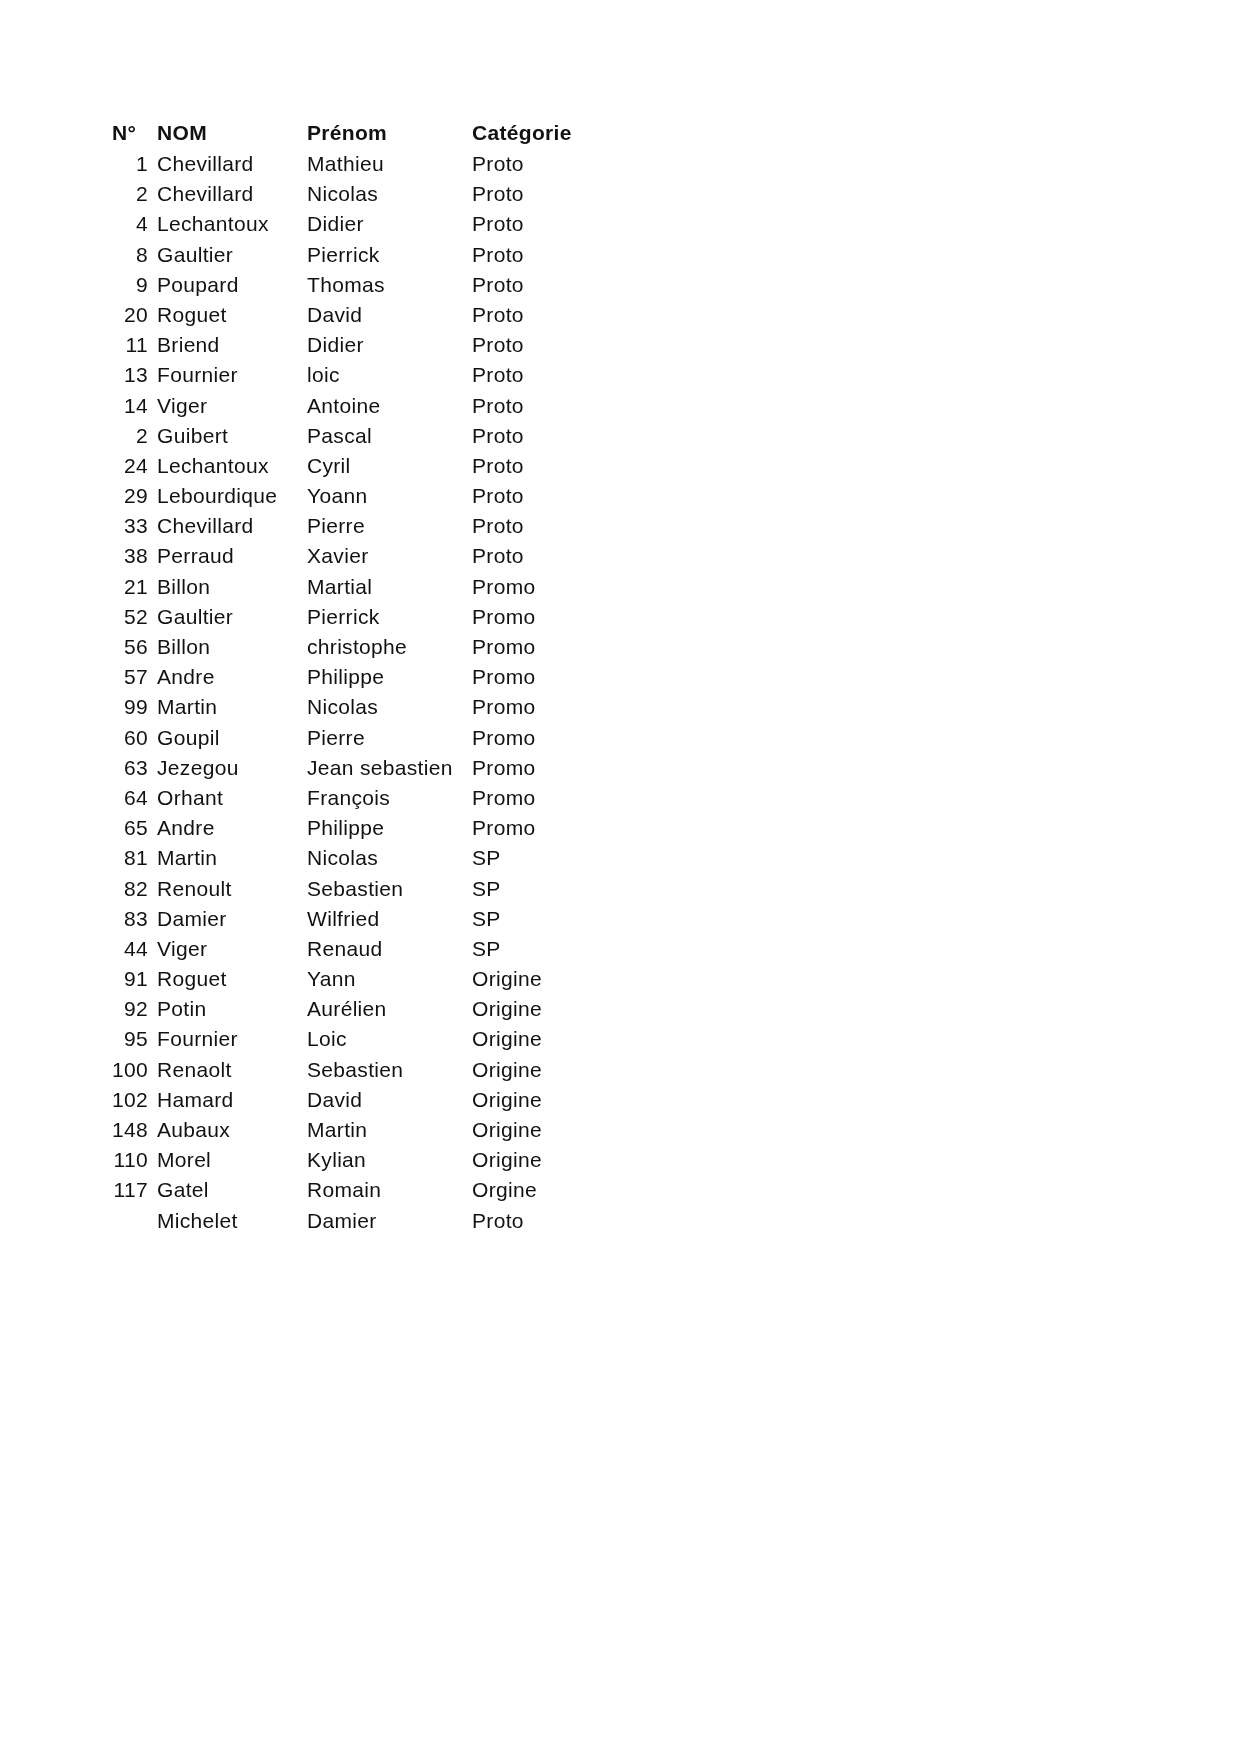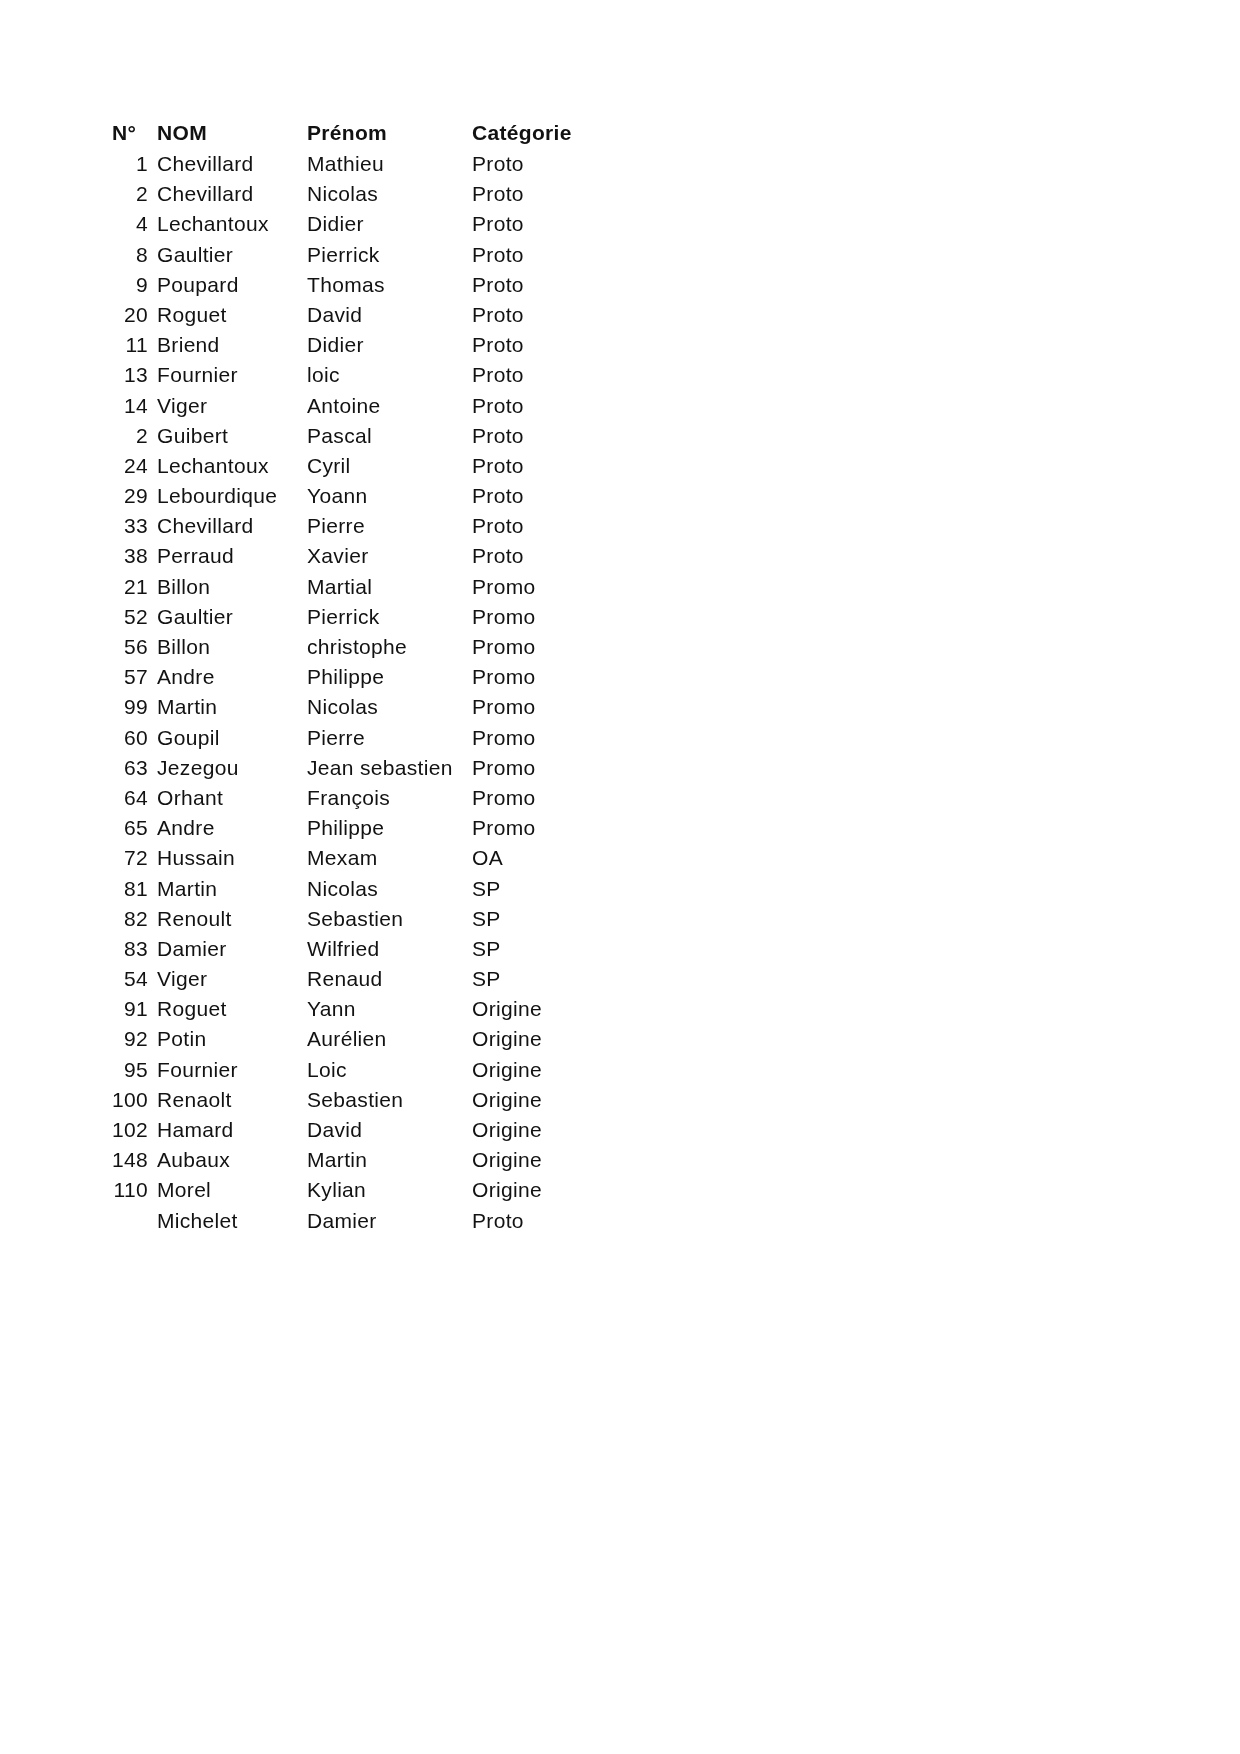--- a/index.html
+++ b/index.html
@@ -196,45 +196,39 @@
           <div class="cell-prenom">François</div>
           <div class="cell-categorie">Promo</div>
         </div>
         <div class="row">
           <div class="cell-num">65</div>
           <div class="cell-nom">Andre</div>
           <div class="cell-prenom">Philippe</div>
           <div class="cell-categorie">Promo</div>
         </div>
         <div class="row">
-          <div class="cell-num">72</div>
-          <div class="cell-nom">Hussain</div>
-          <div class="cell-prenom">Mexam</div>
-          <div class="cell-categorie">OA</div>
-        </div>
-        <div class="row">
           <div class="cell-num">81</div>
           <div class="cell-nom">Martin</div>
           <div class="cell-prenom">Nicolas</div>
           <div class="cell-categorie">SP</div>
         </div>
         <div class="row">
           <div class="cell-num">82</div>
           <div class="cell-nom">Renoult</div>
           <div class="cell-prenom">Sebastien</div>
           <div class="cell-categorie">SP</div>
         </div>
         <div class="row">
           <div class="cell-num">83</div>
           <div class="cell-nom">Damier</div>
           <div class="cell-prenom">Wilfried</div>
           <div class="cell-categorie">SP</div>
         </div>
         <div class="row">
-          <div class="cell-num">54</div>
+          <div class="cell-num">44</div>
           <div class="cell-nom">Viger</div>
           <div class="cell-prenom">Renaud</div>
           <div class="cell-categorie">SP</div>
         </div>
         <div class="row">
           <div class="cell-num">91</div>
           <div class="cell-nom">Roguet</div>
           <div class="cell-prenom">Yann</div>
           <div class="cell-categorie">Origine</div>
         </div>
@@ -266,20 +260,26 @@
           <div class="cell-num">148</div>
           <div class="cell-nom">Aubaux</div>
           <div class="cell-prenom">Martin</div>
           <div class="cell-categorie">Origine</div>
         </div>
         <div class="row">
           <div class="cell-num">110</div>
           <div class="cell-nom">Morel</div>
           <div class="cell-prenom">Kylian</div>
           <div class="cell-categorie">Origine</div>
+        </div>
+        <div class="row">
+          <div class="cell-num">117</div>
+          <div class="cell-nom">Gatel</div>
+          <div class="cell-prenom">Romain</div>
+          <div class="cell-categorie">Orgine</div>
         </div>
         <div class="row">
           <div class="cell-num"></div>
           <div class="cell-nom">Michelet</div>
           <div class="cell-prenom">Damier</div>
           <div class="cell-categorie">Proto</div>
         </div>
       </div>
   </div>
 </div>

